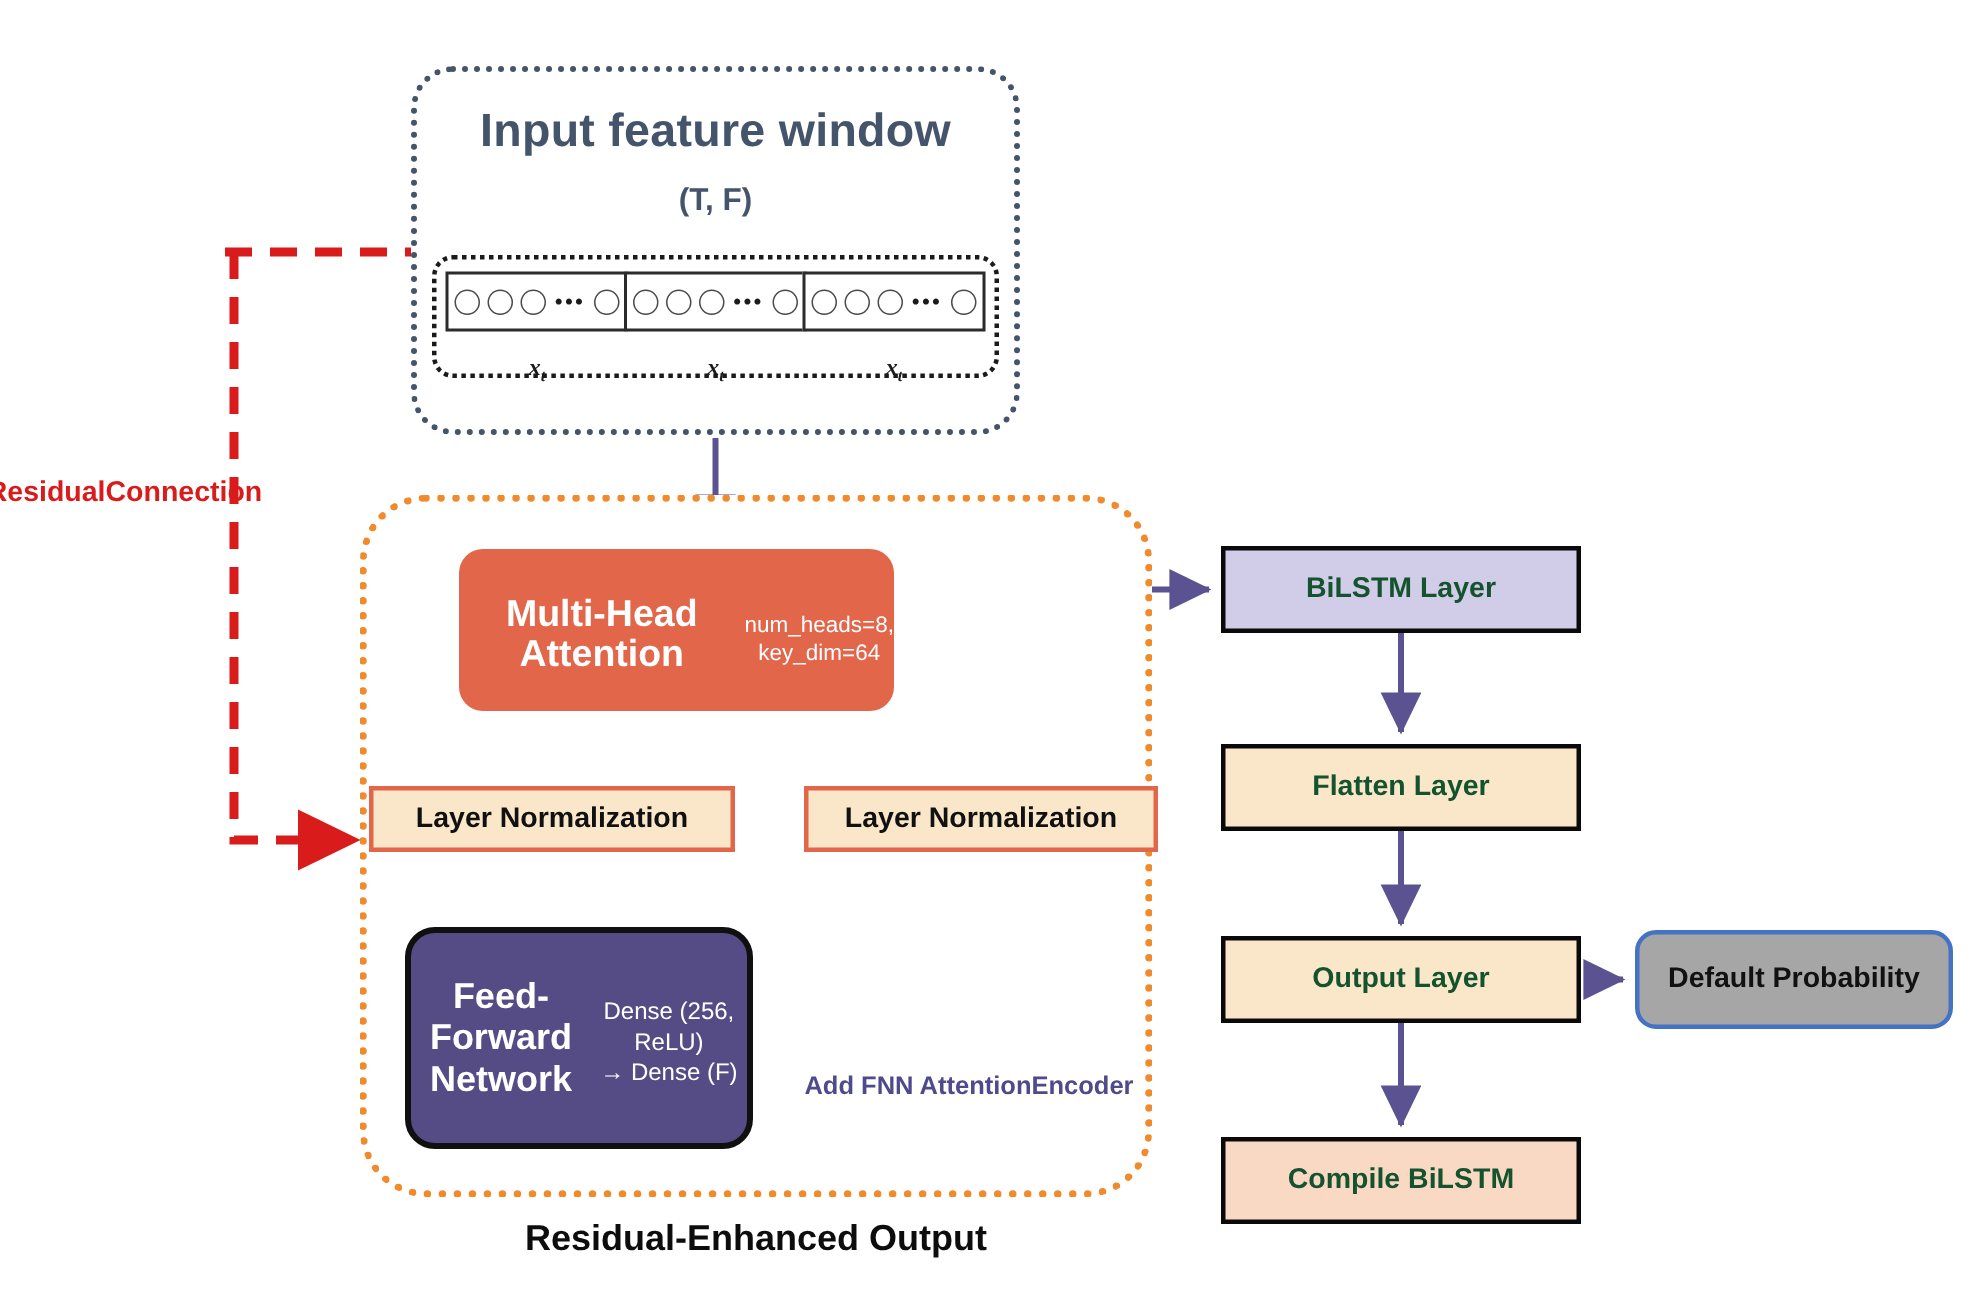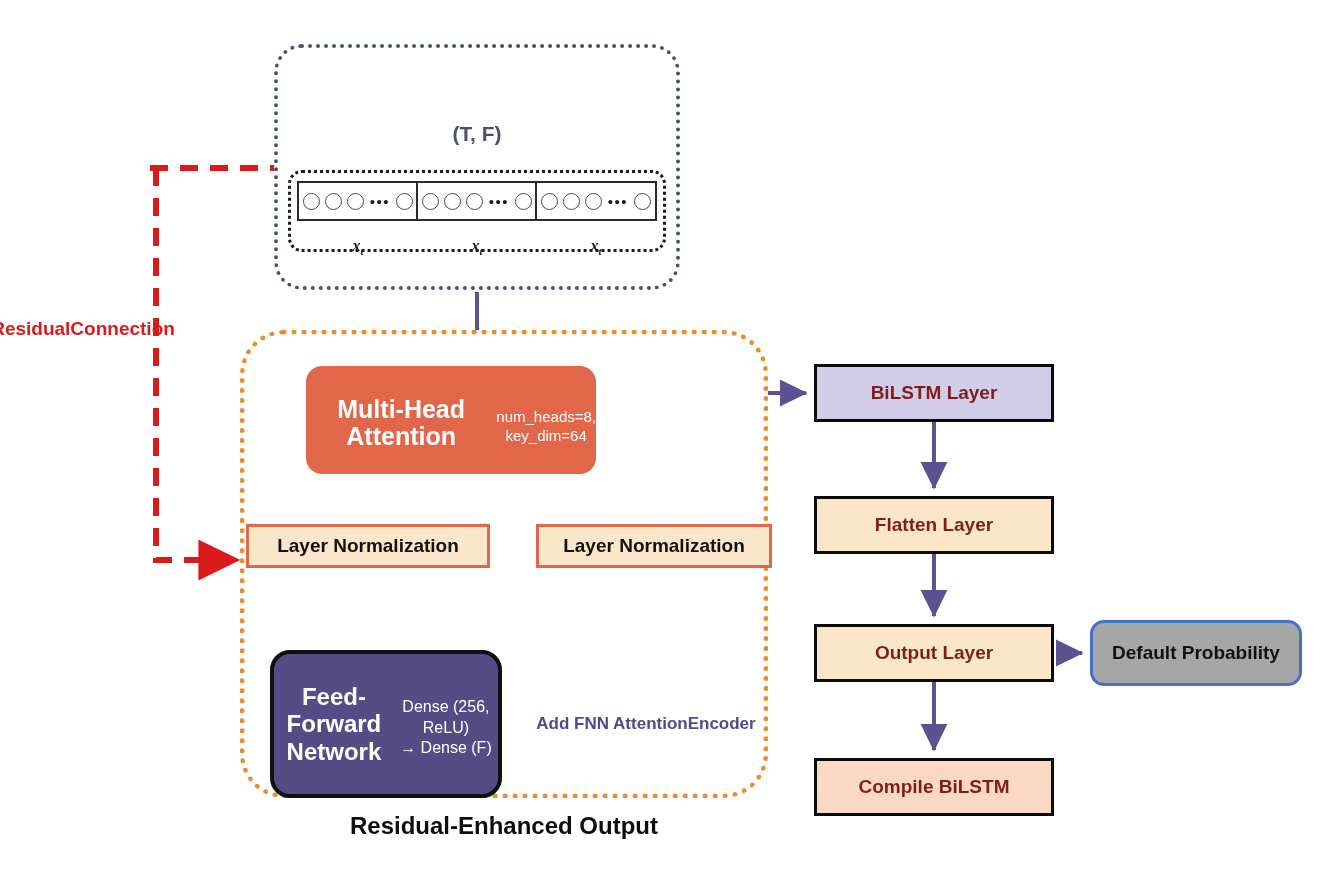--- a/index.html
+++ b/index.html
@@ -39,30 +39,30 @@
     border-radius:16px;color:#fff;padding-top:6px;}
   #mha .t1{font-size:25px;font-weight:bold;line-height:1.1;}
   #mha .t2{font-size:15px;line-height:1.28;margin-top:6px;}
 
   #ln1{left:246px;top:524px;width:244px;height:44px;background:#FAE7C9;
     border:3px solid #E2674A;font-size:19px;font-weight:bold;color:#111;}
   #ln2{left:536px;top:524px;width:236px;height:44px;background:#FAE7C9;
     border:3px solid #E2674A;font-size:19px;font-weight:bold;color:#111;}
 
   #ffn{left:270px;top:618px;width:232px;height:148px;background:#554C86;
-    border:4px solid #101010;border-radius:20px;color:#fff;margin-top:32px;}
+    border:4px solid #101010;border-radius:20px;color:#fff;}
   #ffn .t1{font-size:24px;font-weight:bold;line-height:1.14;}
   #ffn .t2{font-size:16px;line-height:1.3;margin-top:8px;}
 
   #add-note{left:536px;top:698px;width:220px;height:52px;
     font-size:17px;font-weight:bold;color:#4F4A8C;line-height:1.25;}
 
   
   .rblock{left:814px;width:240px;height:58px;border:3px solid #0a0a0a;
-    font-size:19px;font-weight:bold;color:#7f1d1d;}
+    font-size:19px;font-weight:bold;color:#14532d;}
   #bilstm{top:364px;background:#D1CCE8;}
   #flatten{top:496px;background:#FAE7C9;}
   #output-layer{top:624px;background:#FAE7C9;}
   #compile{top:758px;background:#F9D9C4;}
   #default-prob{left:1090px;top:620px;width:212px;height:66px;background:#A6A6A6;
     border:3px solid #4472C4;border-radius:14px;font-size:19px;font-weight:bold;color:#111;}
 
   
   #residual-label{left:8px;top:300px;width:150px;height:58px;
     font-size:19px;font-weight:bold;color:#D91B1B;line-height:1.25;}
@@ -102,20 +102,21 @@
 
     <line x1="934" y1="682" x2="934" y2="750" stroke="#5B5391" stroke-width="4" marker-end="url(#ar-p)"></line>
 
     <line x1="1056" y1="653" x2="1082" y2="653" stroke="#5B5391" stroke-width="4" marker-end="url(#ar-p)"></line>
 
     <polyline points="156,168 156,560 238,560" fill="none" stroke="#D91B1B" stroke-width="6" stroke-dasharray="18,12" marker-end="url(#ar-r)"></polyline>
     <line x1="150" y1="168" x2="278" y2="168" stroke="#D91B1B" stroke-width="6" stroke-dasharray="18,12"></line>
   </svg>
 
   <div class="abs" id="input-window"></div>
+  <div class="abs ctr" id="input-title">Input feature window</div>
   <div class="abs ctr" id="input-shape">(T, F)</div>
 
   <div class="abs" id="token-strip">
     <div class="token-group">
       <div class="token-box">
         <span class="tok-circle"></span>
         <span class="tok-circle"></span>
         <span class="tok-circle"></span>
         <span class="tok-dots">•••</span>
         <span class="tok-circle"></span>

